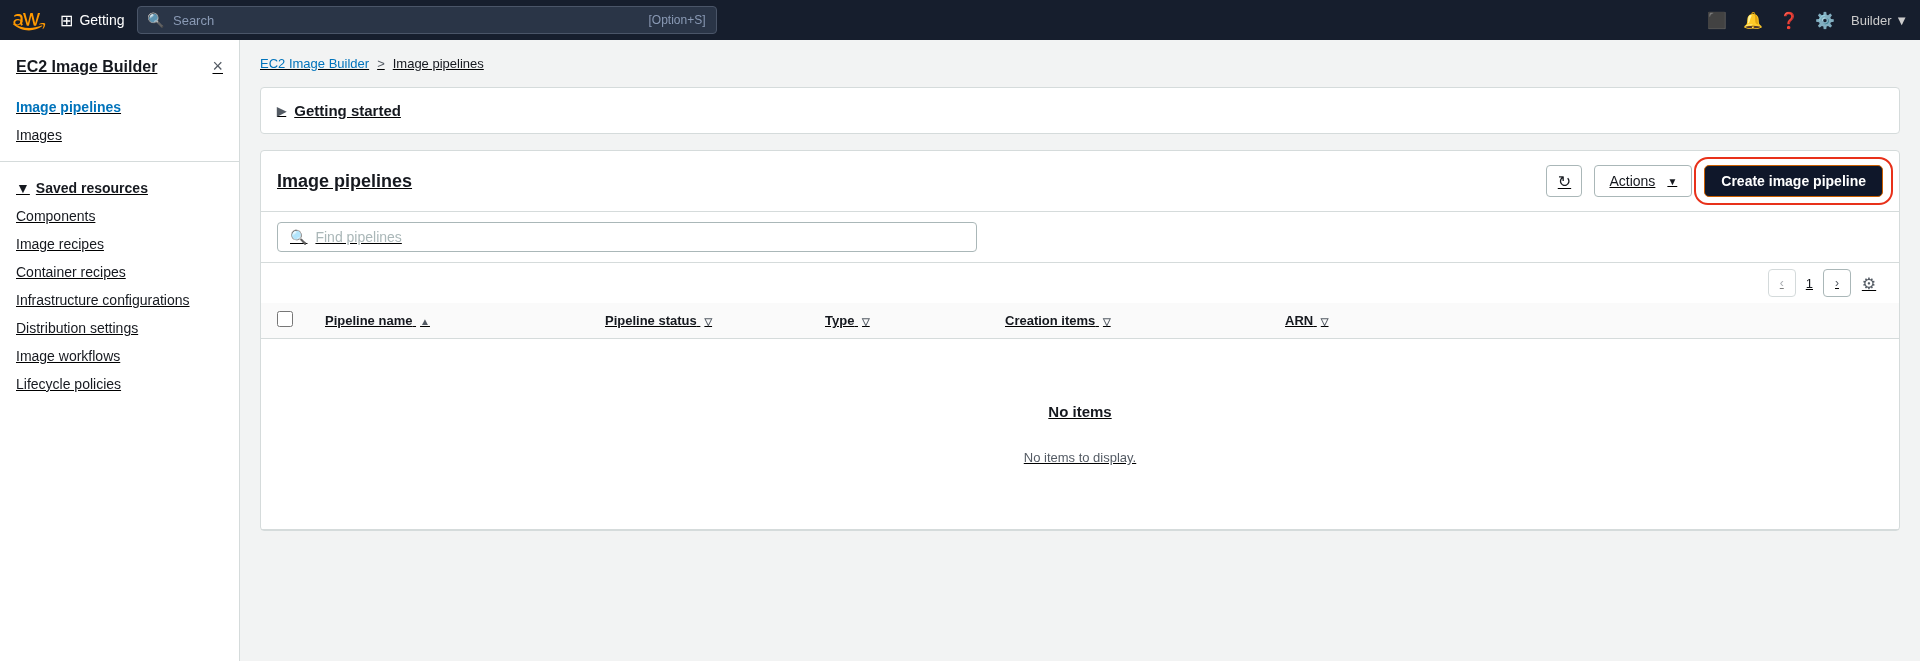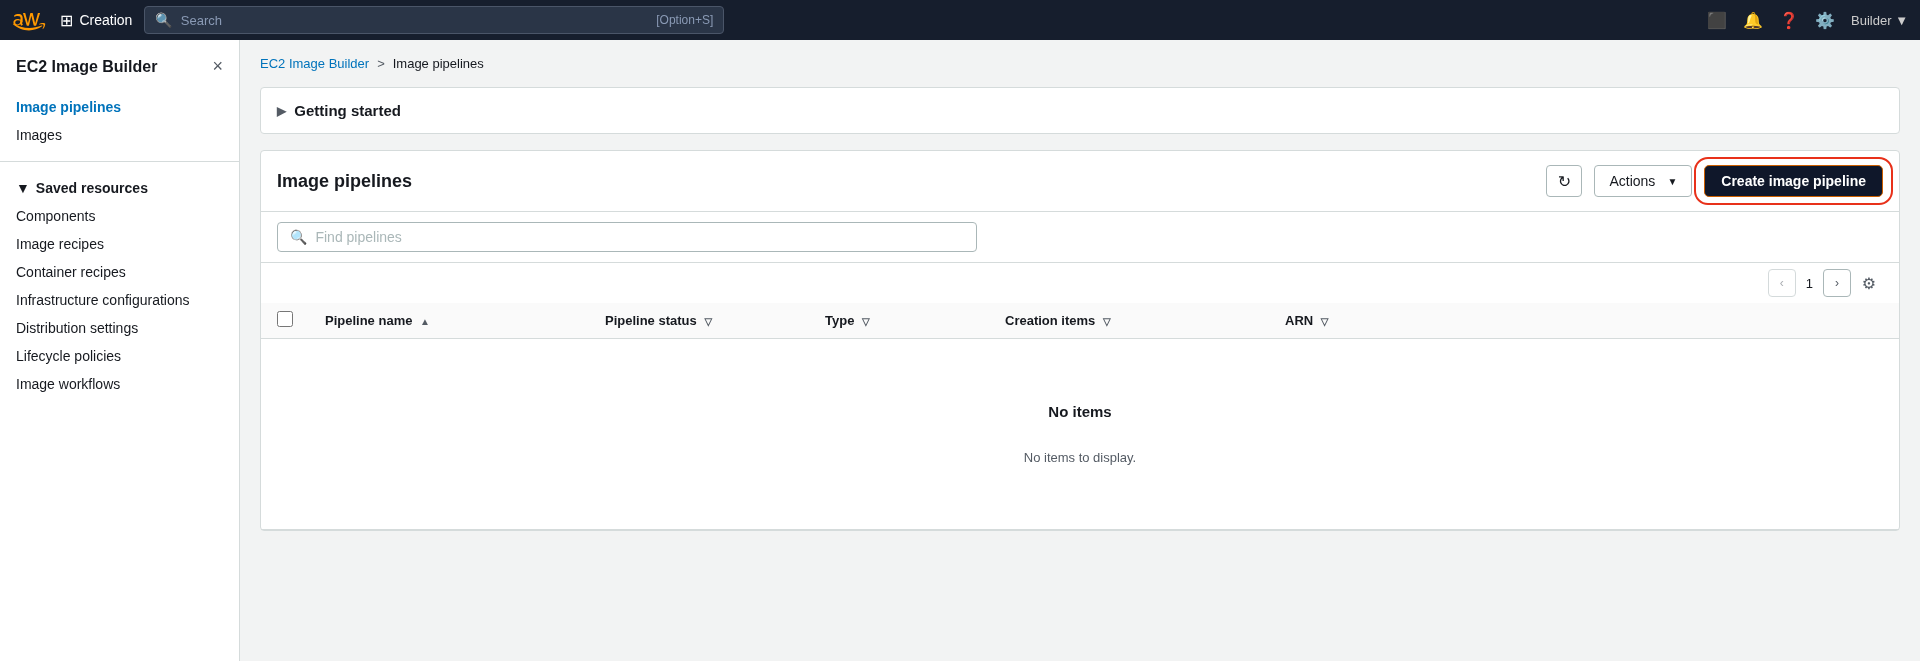--- a/index.html
+++ b/index.html
@@ -70,20 +70,21 @@
     .nav-region {
       color: #ccc;
       font-size: 13px;
       cursor: pointer;
     }
 
     
     .app-layout {
       display: flex;
       height: calc(661px - 40px);
+      text-decoration: underline;
     }
 
     
     .sidebar {
       width: 240px;
       background: #fff;
       border-right: 1px solid #d5dbdb;
       padding: 16px 0;
       flex-shrink: 0;
       overflow-y: auto;
@@ -366,21 +367,21 @@
 <nav class="top-nav">
   <div class="aws-logo">
     <svg class="aws-logo-icon" viewBox="0 0 60 36" fill="none">
       <path d="M16.8 22.2c0 .8.1 1.4.2 1.8.2.4.4.8.8 1.2.1.2.2.4.2.5 0 .2-.1.4-.4.6l-1.4 1c-.2.1-.4.2-.5.2-.2 0-.4-.1-.6-.3-.3-.3-.5-.7-.7-1-.2-.4-.4-.8-.6-1.4-1.6 1.9-3.6 2.8-6 2.8-1.7 0-3.1-.5-4-1.5-1-1-1.5-2.3-1.5-3.9 0-1.7.6-3.1 1.9-4.2 1.3-1.1 3-1.6 5.2-1.6.7 0 1.5.1 2.3.2.8.1 1.6.3 2.5.6v-1.6c0-1.6-.3-2.8-1-3.4-.7-.7-1.8-1-3.4-1-.7 0-1.5.1-2.3.3-.8.2-1.5.5-2.3.8-.3.1-.6.2-.7.3-.1 0-.3.1-.4.1-.3 0-.5-.2-.5-.7v-1.1c0-.4.1-.6.2-.8.2-.2.5-.4.9-.6.7-.4 1.6-.7 2.6-.9 1-.3 2.1-.4 3.3-.4 2.5 0 4.3.6 5.5 1.7 1.2 1.1 1.7 2.8 1.7 5.1v6.7zm-8.3 3.1c.7 0 1.4-.1 2.2-.4.8-.3 1.5-.8 2.1-1.5.3-.4.5-.9.6-1.4.1-.5.2-1.2.2-2v-1c-.6-.1-1.3-.2-2-.3-.7-.1-1.4-.1-2-.1-1.4 0-2.5.3-3.2.9-.7.6-1 1.4-1 2.5 0 1 .3 1.8.8 2.3.5.6 1.3.9 2.3.9zm17.2 2.3c-.4 0-.7-.1-.9-.2-.2-.2-.4-.5-.5-1l-5.7-18.8c-.1-.4-.2-.7-.2-.9 0-.4.2-.5.5-.5h2.1c.4 0 .7.1.9.2.2.2.3.5.5 1l4.1 16.1 3.8-16.1c.1-.5.3-.8.5-1 .2-.2.5-.2.9-.2h1.7c.4 0 .7.1.9.2.2.2.4.5.5 1l3.8 16.3 4.2-16.3c.2-.5.4-.8.5-1 .2-.2.5-.2.9-.2h2c.3 0 .5.1.5.5 0 .1 0 .2-.1.4-.1.2-.1.4-.2.6l-5.8 18.8c-.1.5-.3.8-.5 1-.2.2-.5.2-.9.2h-1.8c-.4 0-.7-.1-.9-.2-.2-.2-.4-.5-.5-1l-3.8-15.6-3.7 15.6c-.1.5-.3.8-.5 1-.2.2-.5.2-.9.2h-1.9z" fill="#FF9900"></path>
       <path d="M50.1 28.6c-5.9 4.4-14.5 6.7-21.8 6.7-10.3 0-19.6-3.8-26.6-10.1-.6-.5-.1-1.2.6-.8 7.6 4.4 17 7 26.7 7 6.5 0 13.7-1.3 20.3-4.1 1-.4 1.8.7.8 1.3z" fill="#FF9900"></path>
       <path d="M52.5 25.8c-.8-1-5.1-.5-7.1-.2-.6.1-.7-.4-.1-.9 3.5-2.4 9.2-1.7 9.8-.9.7.8-.2 6.5-3.4 9.2-.5.4-1 .2-.7-.3.7-1.9 2.3-6 1.5-6.9z" fill="#FF9900"></path>
     </svg>
   </div>
   <div class="nav-services">
     <span style="font-size:16px; margin-right:2px;">⊞</span>
-    <span>Creation</span>
+    <span>Getting</span>
   </div>
   <div class="nav-search">
     <span style="font-size:14px; color:#8a9ab5;">🔍</span>
     <input type="text" placeholder="Search" style="">
     <span class="nav-shortcut">[Option+S]</span>
   </div>
   <div class="nav-right">
     <span class="nav-icon" title="CloudShell">⬛</span>
     <span class="nav-icon" title="Notifications">🔔</span>
     <span class="nav-icon" title="Help">❓</span>
@@ -417,24 +418,24 @@
       <div class="sidebar-item">
         <span>Container recipes</span>
       </div>
       <div class="sidebar-item">
         <span>Infrastructure configurations</span>
       </div>
       <div class="sidebar-item">
         <span>Distribution settings</span>
       </div>
       <div class="sidebar-item">
+        <span>Image workflows</span>
+      </div>
+      <div class="sidebar-item">
         <span>Lifecycle policies</span>
-      </div>
-      <div class="sidebar-item">
-        <span>Image workflows</span>
       </div>
     </nav>
   </aside>
 
   <main class="main-content">
 
     <div class="breadcrumb">
       <a class="breadcrumb-link">EC2 Image Builder</a>
       <span class="breadcrumb-separator">&gt;</span>
       <span class="breadcrumb-current">Image pipelines</span>

